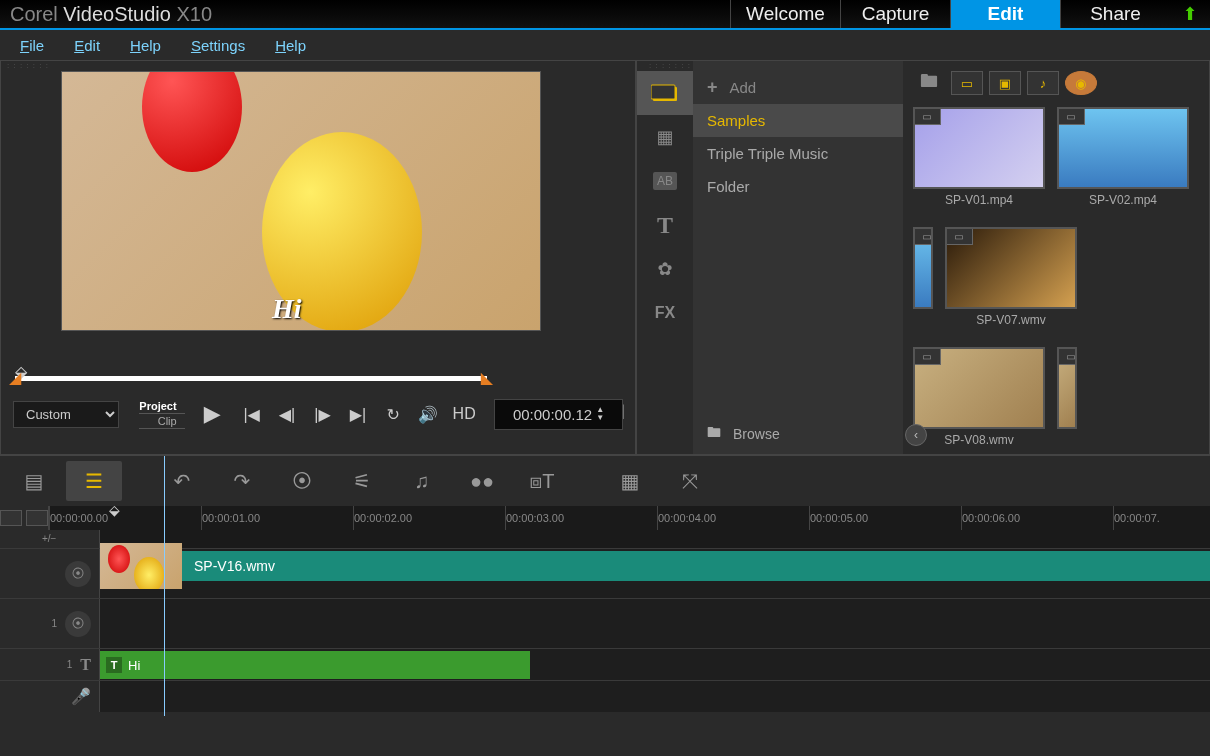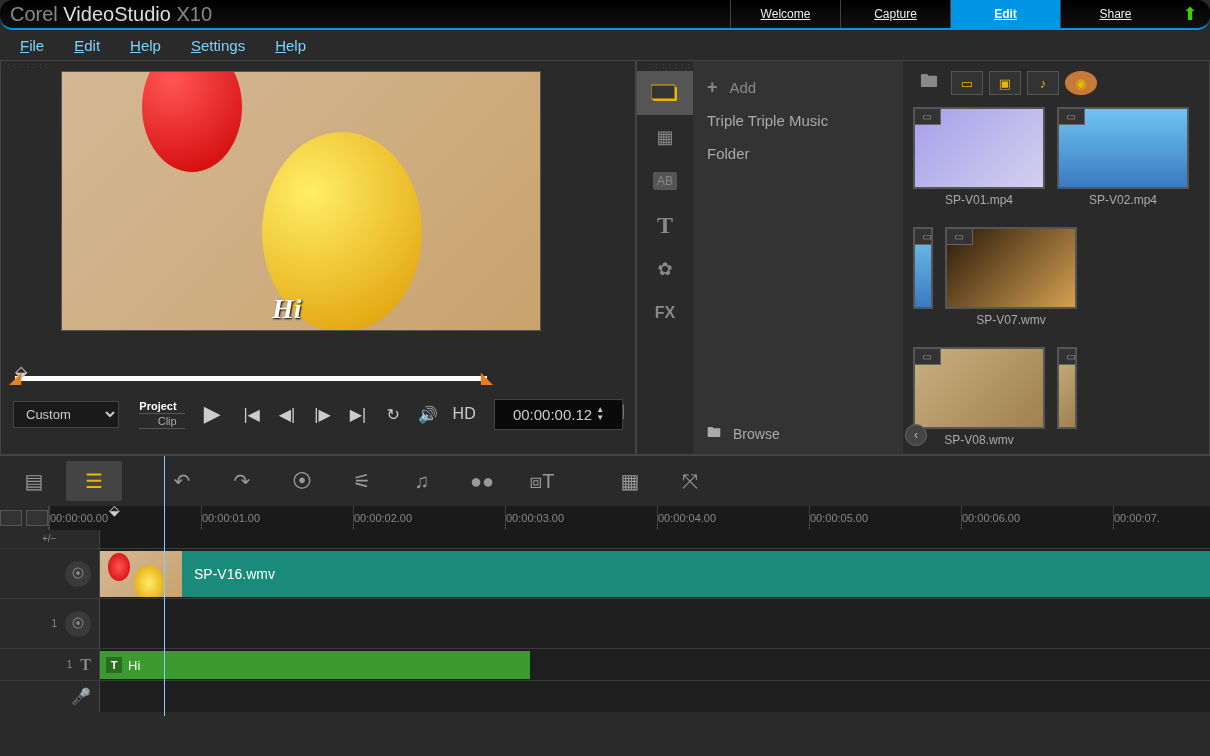--- a/index.html
+++ b/index.html
@@ -1,23 +1,23 @@
 <!DOCTYPE html>
 <html><head>
 <meta charset="utf-8">
 <style>
 * { margin: 0; padding: 0; box-sizing: border-box; font-family: Arial, sans-serif; }
 body { background: #2a2a2a; color: #bbb; width: 1210px; height: 756px; overflow: hidden; }
 
 
-.titlebar { height: 30px; background: linear-gradient(#000, #111); display: flex; align-items: center; padding-left: 10px; border-bottom: 2px solid #0095e5; border-radius: 13px; }
+.titlebar { height: 30px; background: linear-gradient(#000, #111); display: flex; align-items: center; padding-left: 10px; border-bottom: 2px solid #0095e5; }
 .titlebar .appname { color: #888; font-size: 20px; }
 .titlebar .appname b { color: #ddd; font-weight: 300; }
 .tabs { margin-left: auto; display: flex; height: 100%; }
-.tab { width: 110px; display: flex; align-items: center; justify-content: center; color: #eee; font-size: 12px; border-left: 1px solid #444; cursor: pointer; text-decoration: underline; }
+.tab { width: 110px; display: flex; align-items: center; justify-content: center; color: #eee; font-size: 19px; border-left: 1px solid #444; cursor: pointer; }
 .tab.active { background: #0095e5; color: #fff; font-weight: bold; }
 .upload-icon { width: 40px; display: flex; align-items: center; justify-content: center; color: #4c0; font-size: 18px; }
 
 
 .menubar { height: 30px; background: #2a2a2a; display: flex; align-items: center; padding-left: 20px; gap: 30px; font-size: 15px; }
 .menubar span { color: #7dd3fc; cursor: pointer; }
 .menubar span::first-letter { text-decoration: underline; }
 
 
 .main { display: flex; height: 395px; }
@@ -84,21 +84,21 @@
 .tl-ruler { flex: 1; display: flex; position: relative; }
 .tick { width: 152px; border-left: 1px solid #444; line-height: 24px; }
 .playhead { position: absolute; top: -4px; left: 60px; color: #ccc; font-size: 14px; }
 .playline { position: absolute; top: 0; left: 164px; width: 1px; height: 260px; background: #8cf; z-index: 5; }
 
 .track { display: flex; height: 50px; border-top: 1px solid #3a3a3a; }
 .track.small { height: 32px; }
 .track-head { width: 100px; background: #2a2a2a; border-right: 1px solid #444; display: flex; align-items: center; justify-content: flex-end; padding-right: 8px; gap: 8px; color: #888; }
 .track-icn { width: 26px; height: 26px; background: #3a3a3a; border-radius: 50%; display: flex; align-items: center; justify-content: center; font-size: 13px; }
 .track-body { flex: 1; background: #1e1e1e; position: relative; }
-.clip-video { position: absolute; left: 0; top: 2px; height: 46px; width: 100%; background: #1a8b7a; display: flex; align-items: center; }
+.clip-video { position: absolute; left: 0; top: 2px; height: 30px; width: 100%; background: #1a8b7a; display: flex; align-items: center; }
 .clip-thumb { width: 82px; height: 46px; background: linear-gradient(135deg, #d4b896, #c9a36d); position: relative; overflow: hidden; }
 .clip-thumb .mini-red { position: absolute; width: 22px; height: 28px; background: radial-gradient(#f55,#c00); border-radius: 50%; top: 2px; left: 8px; }
 .clip-thumb .mini-yel { position: absolute; width: 30px; height: 36px; background: radial-gradient(#fe6,#d90); border-radius: 50%; top: 14px; left: 34px; }
 .clip-label { color: #fff; font-size: 14px; padding-left: 12px; }
 .clip-title { position: absolute; left: 0; top: 2px; height: 28px; width: 430px; background: #3b9b2e; display: flex; align-items: center; color: #fff; font-size: 13px; padding-left: 6px; gap: 6px; }
 .tinyT { width: 16px; height: 16px; background: #2a6b20; display: flex; align-items: center; justify-content: center; font-size: 11px; font-weight: bold; }
 .zoom-row { height: 18px; display: flex; }
 .zoom-head { width: 100px; background: #2a2a2a; border-right: 1px solid #444; font-size: 10px; color: #888; padding-left: 42px; line-height: 18px;}
 </style>
 </head>
@@ -193,20 +193,21 @@
       <div class="lib-side-btn">✿</div>
       <div class="lib-side-btn">
           <b style="font-size:16px">FX</b>
         </div>
     </div>
     <div class="lib-cat">
       <div class="lib-add">
         <span class="lib-add-icon">+</span>
         <span>Add</span>
       </div>
+      <div class="lib-cat-item active">Samples</div>
       <div class="lib-cat-item">Triple Triple Music</div>
       <div class="lib-cat-item">Folder</div>
       <div class="lib-footer">
         <span>🖿</span>
         <span>Browse</span>
       </div>
     </div>
     <div class="lib-thumbs">
       <div class="thumb-toolbar">
         <div class="thumb-tool folder">🖿</div>

